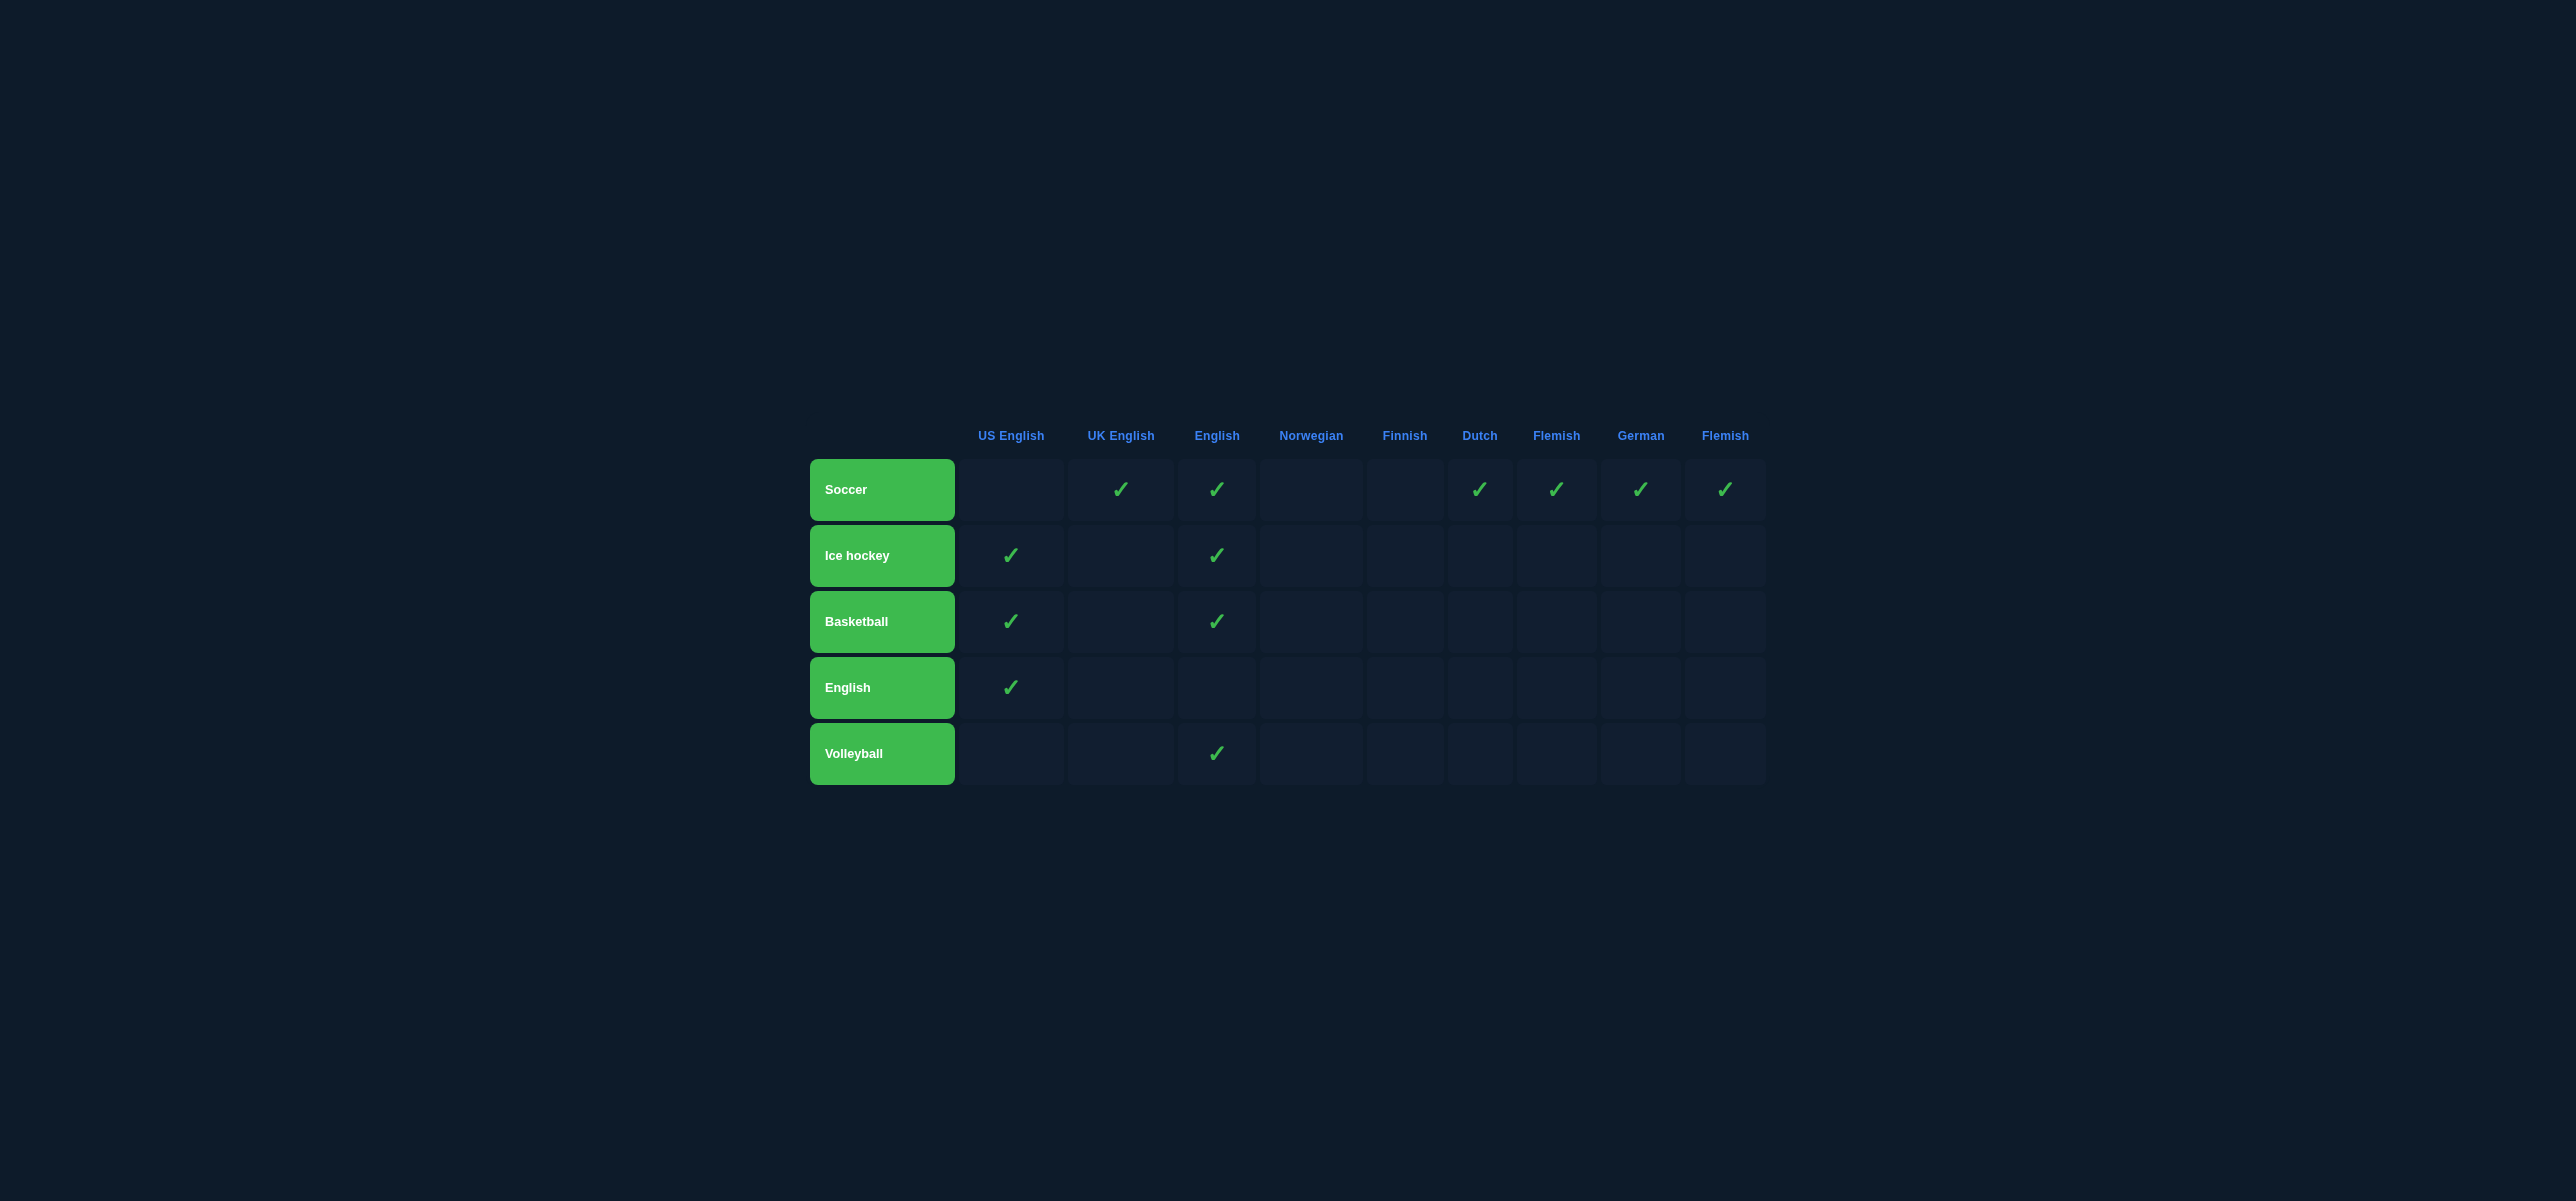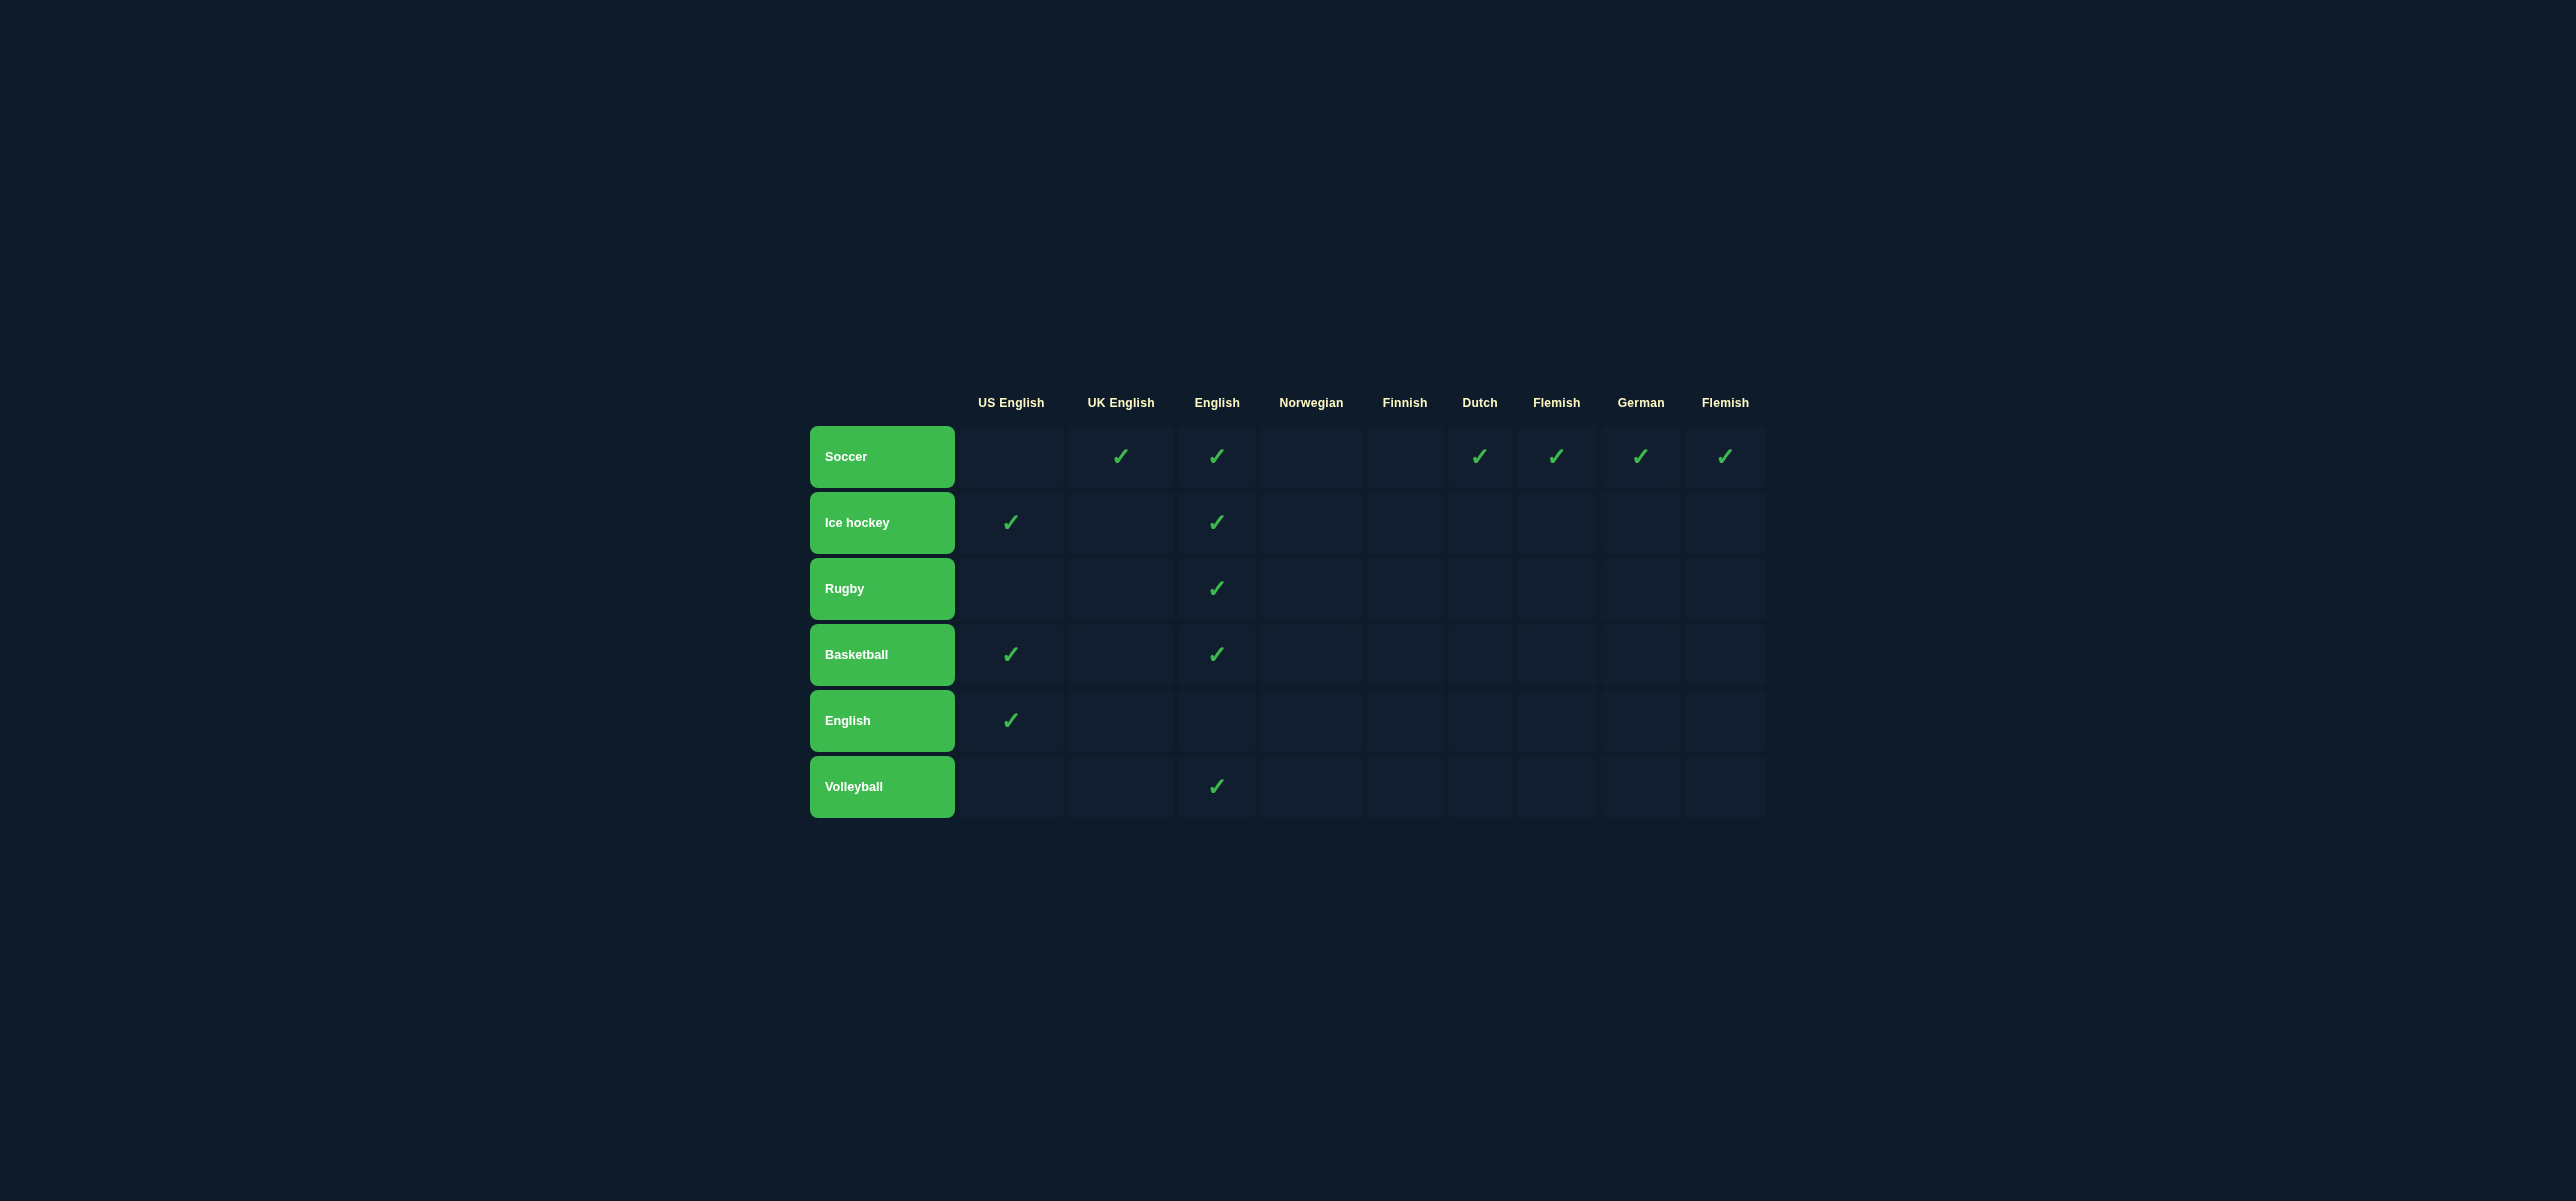--- a/index.html
+++ b/index.html
@@ -27,21 +27,21 @@
     }
 
     table {
       width: 100%;
       border-collapse: separate;
       border-spacing: 4.1px;
     }
 
     thead th {
       background-color: #0d1b2a;
-      color: #fef9c3;
+      color: #3b82f6;
       font-size: 1.1rem;
       font-weight: 700;
       text-align: center;
       padding: 12.4px 6.9px;
       letter-spacing: 0.02em;
     }
 
     thead th.sport-header {
       background-color: transparent;
     }
@@ -118,32 +118,20 @@
           <td></td>
           <td><span class="check">✓</span></td>
           <td></td>
           <td></td>
           <td></td>
           <td></td>
           <td></td>
           <td></td>
         </tr>
         <tr>
-          <td class="sport-name">Rugby</td>
-          <td></td>
-          <td></td>
-          <td><span class="check">✓</span></td>
-          <td></td>
-          <td></td>
-          <td></td>
-          <td></td>
-          <td></td>
-          <td></td>
-        </tr>
-        <tr>
           <td class="sport-name">Basketball</td>
           <td><span class="check">✓</span></td>
           <td></td>
           <td><span class="check">✓</span></td>
           <td></td>
           <td></td>
           <td></td>
           <td></td>
           <td></td>
           <td></td>

